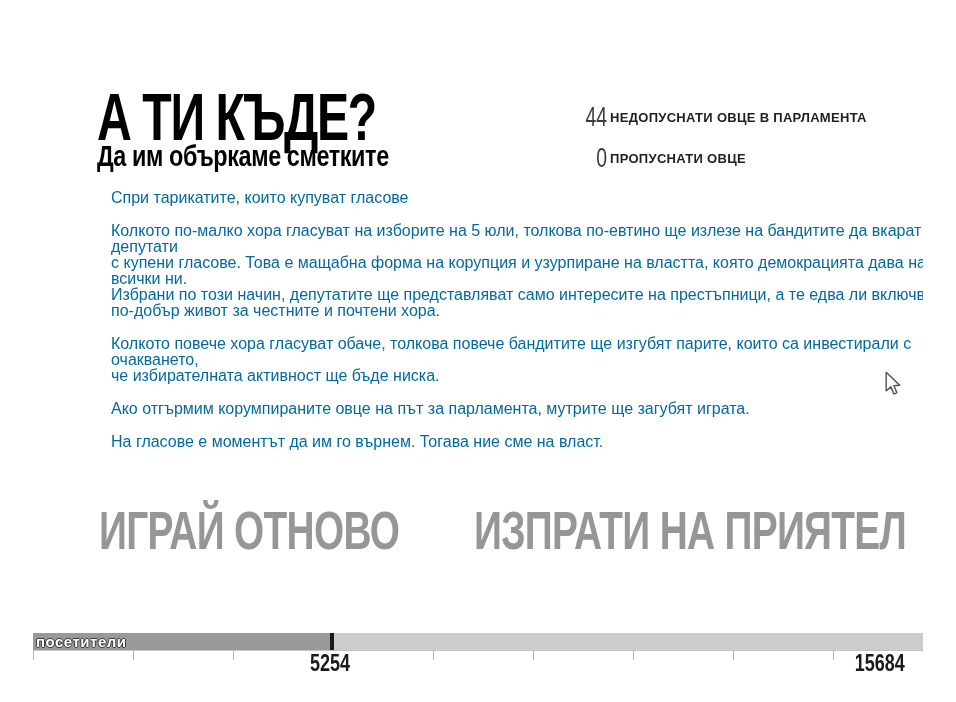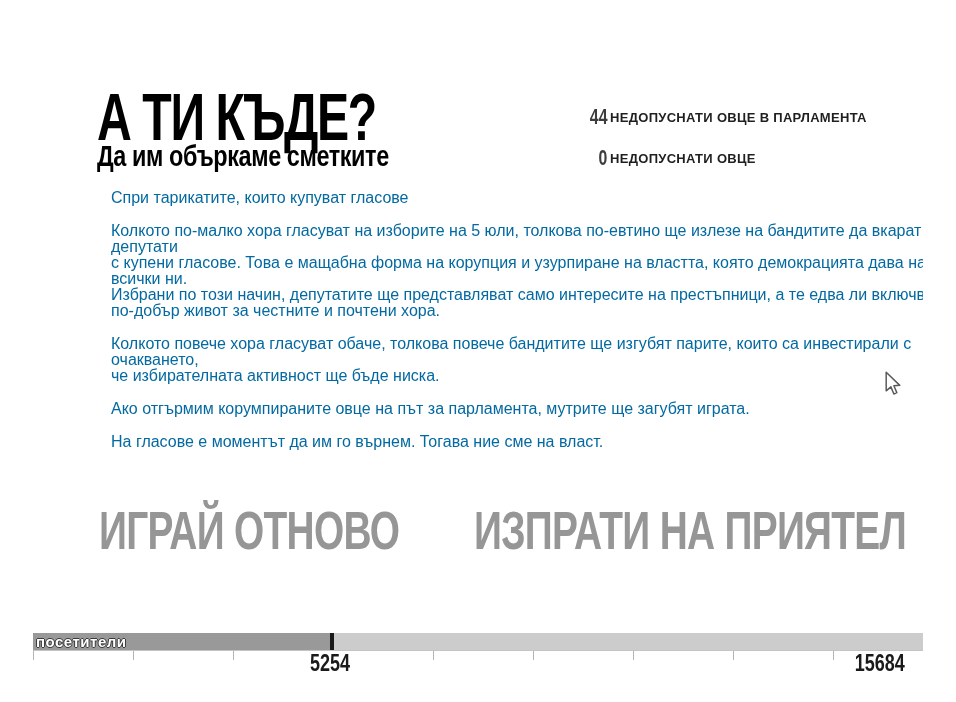--- a/index.html
+++ b/index.html
@@ -12,21 +12,21 @@
     transform-origin:left center;line-height:1;
   }
   
   #title{position:absolute;left:97px;top:83px;font-size:67px;color:#000;
     letter-spacing:-2px;transform:scaleX(0.72);}
   #subtitle{position:absolute;left:97px;top:141px;font-size:30px;color:#000;
     letter-spacing:-0.5px;transform:scaleX(0.78);}
   
   #score{position:absolute;left:552px;top:101px;}
   .score-row{display:flex;align-items:center;height:32px;margin-bottom:9px;}
-  .score-value{width:55px;text-align:right;font-weight:bold;font-size:22px;
+  .score-value{width:55px;text-align:right;font-weight:normal;font-size:27px;
     color:#3d3d3d;line-height:1;}
   .score-value span{display:inline-block;transform:scaleX(0.72);transform-origin:right center;}
   .score-label{margin-left:3px;font-weight:bold;font-size:13px;color:#1f1f1f;
     letter-spacing:0.3px;white-space:nowrap;}
   
   #message{position:absolute;left:111px;top:190px;width:848px;
     font-size:16px;line-height:16px;color:#0369a1;}
   #message .para{margin:0 0 17px 0;white-space:pre-line;}
   
   .big-button{position:absolute;top:503px;font-weight:bold;font-size:54px;
@@ -62,21 +62,21 @@
     <div class="score-row">
       <div class="score-value">
         <span>44</span>
       </div>
       <div class="score-label">НЕДОПУСНАТИ ОВЦЕ В ПАРЛАМЕНТА</div>
     </div>
     <div class="score-row">
       <div class="score-value">
         <span>0</span>
       </div>
-      <div class="score-label">НЕДОПУСНАТИ ОВЦЕ</div>
+      <div class="score-label">ПРОПУСНАТИ ОВЦЕ</div>
     </div>
   </div>
 
   <div id="message">
     <div class="para">Спри тарикатите, които купуват гласове</div>
     <div class="para">Колкото по-малко хора гласуват на изборите на 5 юли, толкова по-евтино ще излезе на бандитите да вкарат депутати
 с купени гласове. Това е мащабна форма на корупция и узурпиране на властта, която демокрацията дава на всички ни.
 Избрани по този начин, депутатите ще представляват само интересите на престъпници, а те едва ли включват
 по-добър живот за честните и почтени хора.</div>
     <div class="para">Колкото повече хора гласуват обаче, толкова повече бандитите ще изгубят парите, които са инвестирали с очакването,

